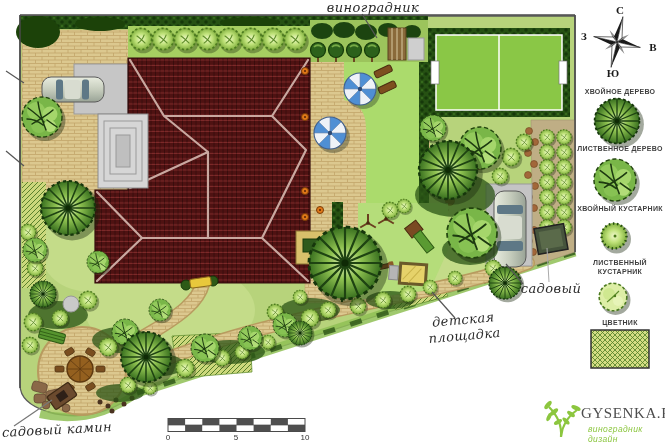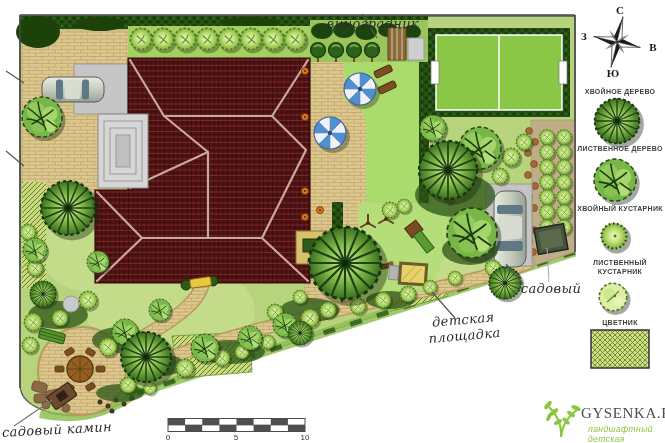--- a/index.html
+++ b/index.html
@@ -510,30 +510,30 @@
     <ellipse cx="9" cy="15" rx="5" ry="2.2" transform="rotate(-40 9 15)"></ellipse>
     <ellipse cx="4" cy="20" rx="4.5" ry="2" transform="rotate(-65 4 20)"></ellipse>
     <ellipse cx="13" cy="25" rx="4.5" ry="2" transform="rotate(-30 13 25)"></ellipse>
     <ellipse cx="31" cy="11" rx="5" ry="2.2" transform="rotate(25 31 11)"></ellipse>
     <ellipse cx="26" cy="17" rx="4.5" ry="2" transform="rotate(35 26 17)"></ellipse>
     <ellipse cx="21" cy="24" rx="4.5" ry="2" transform="rotate(45 21 24)"></ellipse>
   </g>
 </g>
 </svg>
 
-<div class="script-label" style="left:298px;top:0px;width:150px;margin-top:16px;">виноградник</div>
+<div class="script-label" style="left:298px;top:0px;width:150px;">виноградник</div>
 <div class="script-label" style="left:505px;top:281px;width:92px;">садовый</div>
 <div class="script-label" style="left:418px;top:312px;width:92px;transform:rotate(-5deg);">
   <span>детская</span><br>
   <span>площадка</span>
 </div>
 <div class="script-label" style="left:0px;top:422px;width:114px;transform:rotate(-3deg);">садовый камин</div>
 
 <div class="leg-label" style="left:575px;top:87px;width:90px;">ХВОЙНОЕ ДЕРЕВО</div>
 <div class="leg-label" style="left:575px;top:144px;width:90px;">ЛИСТВЕННОЕ ДЕРЕВО</div>
 <div class="leg-label" style="left:577px;top:204px;width:86px;">ХВОЙНЫЙ КУСТАРНИК</div>
 <div class="leg-label" style="left:590px;top:258px;width:60px;">ЛИСТВЕННЫЙ КУСТАРНИК</div>
 <div class="leg-label" style="left:577px;top:318px;width:86px;">ЦВЕТНИК</div>
 
 <div class="logo-site">GYSENKA.RU</div>
-<div class="logo-tagline">ландшафтный детская</div>
+<div class="logo-tagline">виноградник дизайн</div>
 
 </div>
 
 </body></html>

